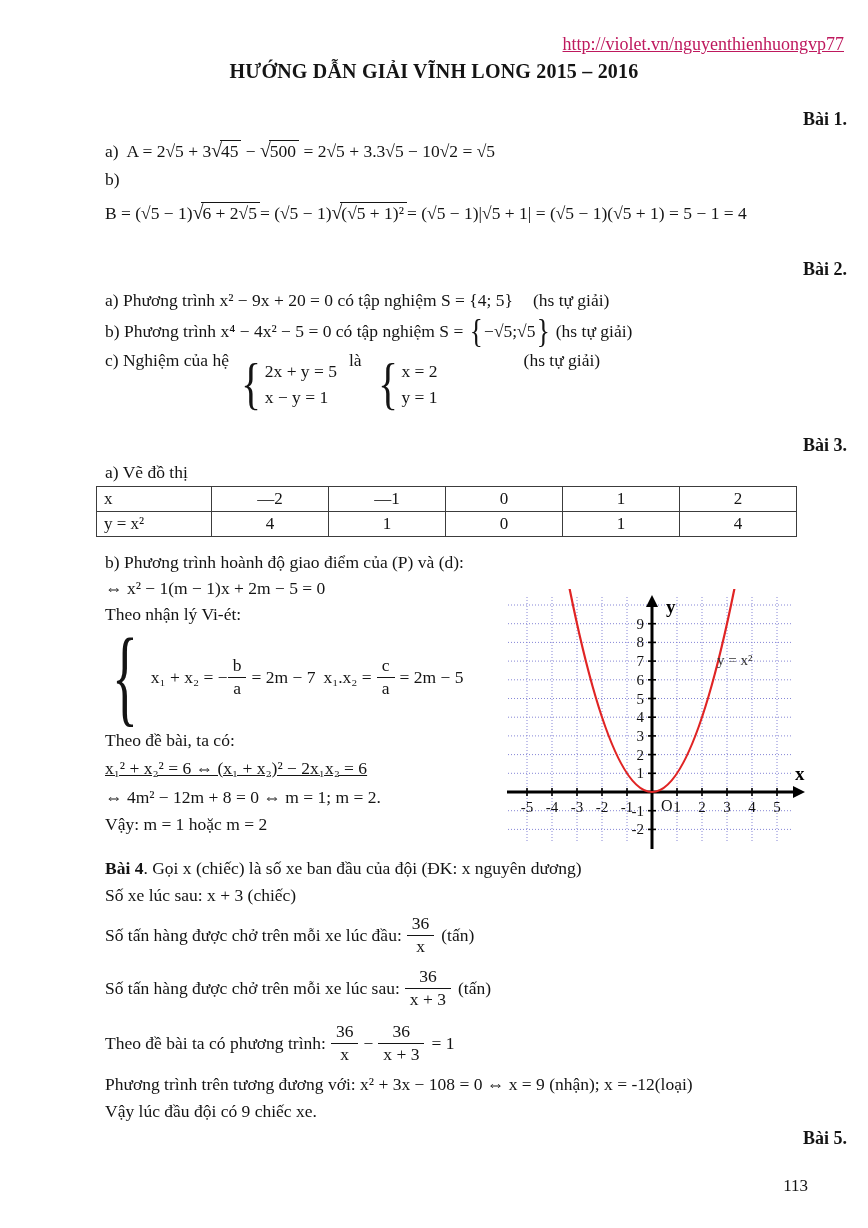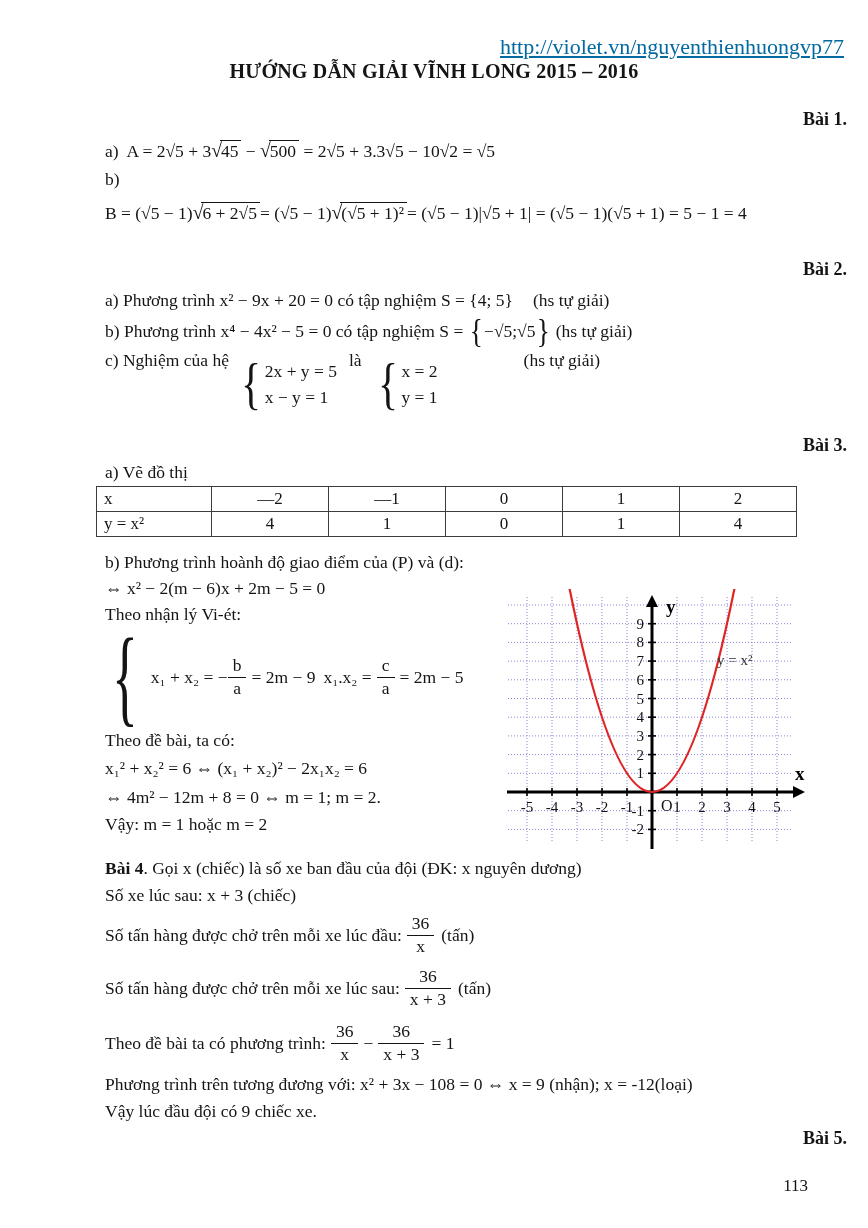--- a/index.html
+++ b/index.html
@@ -1,22 +1,22 @@
 <!DOCTYPE html>
 <html><head>
 <meta charset="utf-8">
 <style>
   * { margin:0; padding:0; box-sizing:border-box; }
   html,body { background:#ffffff; }
   body { width:868px; height:1228px; position:relative;
          font-family:"Liberation Serif", serif; font-size:17.5px; color:#141414; }
   .page { position:absolute; inset:0; background:#fff; overflow:hidden; }
 
-  .url { position:absolute; top:34px; right:24px; font-size:22px;
-         color:#0369a1; text-decoration:underline; }
+  .url { position:absolute; top:34px; right:24px; font-size:18px;
+         color:#be185d; text-decoration:underline; }
   .title { position:absolute; top:60px; left:0; width:100%; text-align:center;
            font-weight:bold; font-size:20px; letter-spacing:.2px; }
 
   .content { position:absolute; left:105px; top:106px; width:742px; }
   .h { font-weight:bold; font-size:18px; line-height:26px; margin-bottom:4px;text-align:right; }
   .line { line-height:27px; white-space:nowrap; }
 
   
   .sqrt { white-space:nowrap; }
   .sqrt .sg { font-size:1.12em; }
@@ -54,21 +54,21 @@
                     font-size:17px; padding:0 4px; }
   table.vtable td:first-child { width:115px; text-align:left; padding-left:7px; }
   table.vtable td + td { width:117px; }
 
   .b3title { margin-top:12px; line-height:26px; }
   .indent30 { padding-left:30px; }
   .viet { display:flex; align-items:center; height:100px; }
   .viet .brace { font-size:108px; transform:scaleX(.5); margin-left:-6px; }
   .viet .viet-lines { display:flex; flex-direction:row; gap:8px; }
   .viet .vline { display:flex; align-items:center; }
-  .eq3 { line-height:30px; }
+  .eq3 { line-height:30px;text-decoration:underline; }
   .eq4 { line-height:28px; }
 
   .b4p { line-height:27px; }
   .fline { display:flex; align-items:center; }
   .fl1 { height:52px; }
   .fl2 { height:54px; }
   .fl3 { height:56px; }
   .fline .tail { margin-left:2px; }
 
   .bold { font-weight:bold; }
@@ -157,33 +157,33 @@
         <td>4</td>
         <td>1</td>
         <td>0</td>
         <td>1</td>
         <td>4</td>
       </tr>
     </tbody>
       </table>
 
     <div class="line b3title">b) Phương trình hoành độ giao điểm của (P) và (d):</div>
-    <div class="line" style="line-height:26px;">⇔ x² − 2(m − 6)x + 2m − 5 = 0</div>
+    <div class="line" style="line-height:26px;">⇔ x² − 1(m − 1)x + 2m − 5 = 0</div>
     <div class="line" style="line-height:26px;">Theo nhận lý Vi-ét:</div>
 
     <div class="viet">
       <span class="brace">{</span>
       <span class="viet-lines">
         <span class="vline">
           <span>x₁ + x₂ = −</span>
             <span class="frac" style="margin-left:0;">
               <span class="num">b</span>
               <span class="den">a</span>
             </span>
-            <span>= 2m − 9</span>
+            <span>= 2m − 7</span>
         </span>
         <span class="vline">
           <span>x₁.x₂ =</span>
             <span class="frac">
               <span class="num">c</span>
               <span class="den">a</span>
             </span>
             <span>= 2m − 5</span>
         </span>
       </span>

